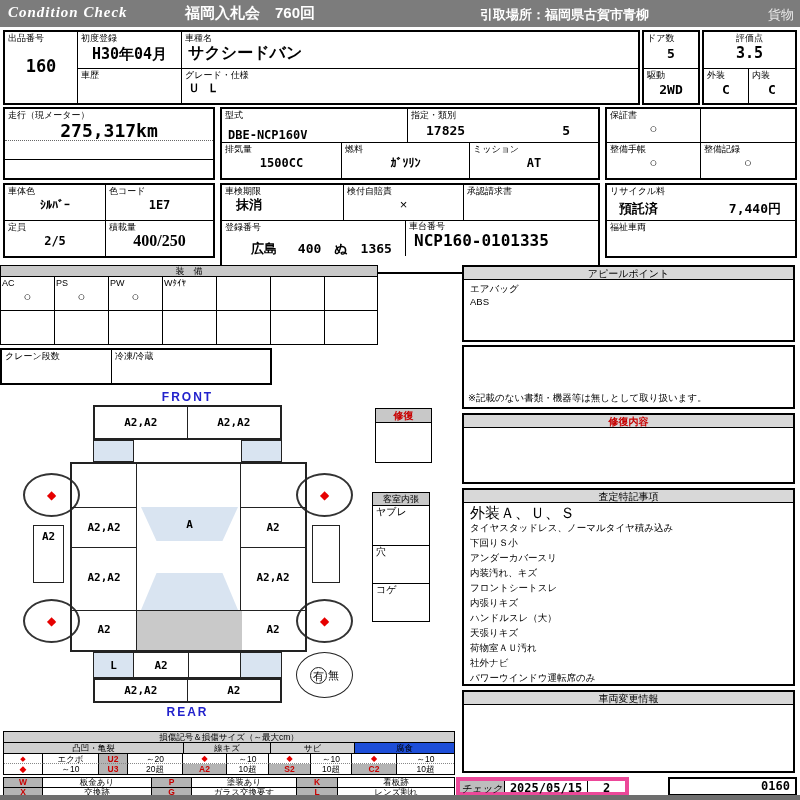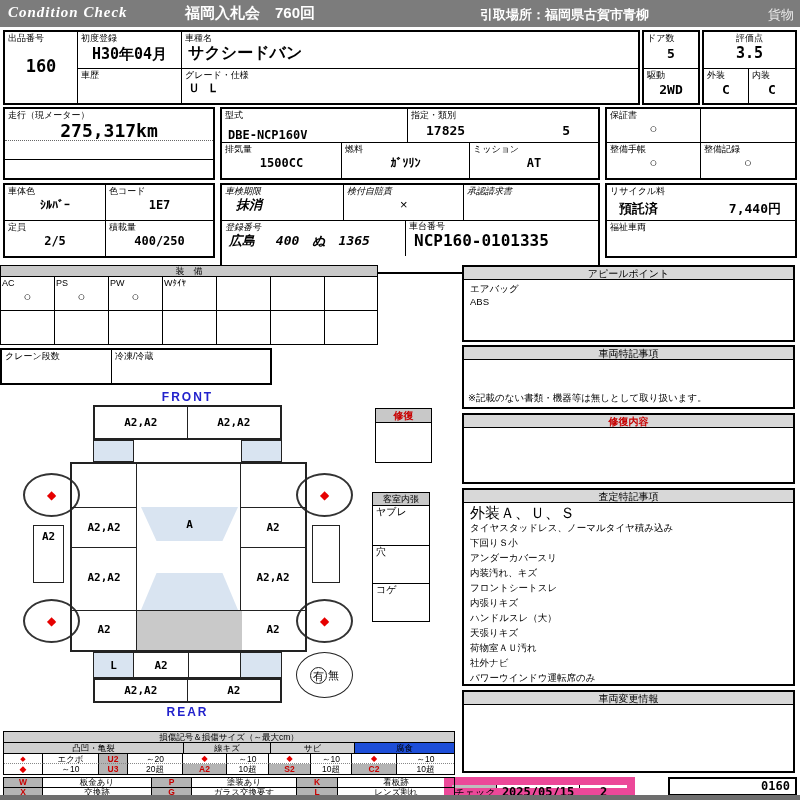--- a/index.html
+++ b/index.html
@@ -141,39 +141,39 @@
     <div class="abs bx" style="left:101px;top:0;width:107px;height:36px;border-bottom:1px solid #000;">
       <div class="lbl">色コード</div>
       <div class="val cen" style="font-size:12px;height:18px;">1E7</div>
     </div>
     <div class="abs bx" style="left:0;top:36px;width:101px;height:35px;border-right:1px solid #000;">
       <div class="lbl">定員</div>
       <div class="val cen" style="font-size:12px;height:18px;">2/5</div>
     </div>
     <div class="abs bx" style="left:101px;top:36px;width:107px;height:35px;">
       <div class="lbl">積載量</div>
-      <div class="val cen" style="font-size:12px;height:18px;">400/250</div>
-    </div>
-  </div>
-
-  <div class="abs b2" style="left:220px;top:183px;width:380px;height:91px;font-style:italic;">
+      <div class="val cen" style="font-size:16px;height:18px;font-family:Liberation Serif, serif;">400/250</div>
+    </div>
+  </div>
+
+  <div class="abs b2" style="left:220px;top:183px;width:380px;height:91px;">
     <div class="abs bx" style="left:0;top:0;width:122px;height:36px;border-right:1px solid #000;border-bottom:1px solid #000;">
       <div class="lbl">車検期限</div>
       <div class="val" style="font-size:13px;padding-left:14px;">抹消</div>
     </div>
     <div class="abs bx" style="left:122px;top:0;width:120px;height:36px;border-right:1px solid #000;border-bottom:1px solid #000;">
       <div class="lbl">検付自賠責</div>
       <div class="cen" style="font-size:13px;height:17px;">×</div>
     </div>
     <div class="abs bx" style="left:242px;top:0;width:134px;height:36px;border-bottom:1px solid #000;">
       <div class="lbl">承認請求書</div>
     </div>
     <div class="abs bx" style="left:0;top:36px;width:376px;height:35px;">
       <div class="lbl">登録番号</div>
-      <div class="val" style="font-size:13px;padding-left:7px;">広島　 400　ぬ　1365</div>
+      <div class="val" style="font-size:13px;padding-left:29px;margin-top:8px;">広島　 400　ぬ　1365</div>
     </div>
   </div>
 
   <div class="abs b2" style="left:605px;top:183px;width:192px;height:75px;">
     <div class="abs bx" style="left:0;top:0;width:188px;height:36px;border-bottom:1px solid #000;">
       <div class="lbl">リサイクル料</div>
       <span class="val" style="font-size:13px;position:absolute;left:12px;top:15px;">預託済</span>
       <span class="val" style="font-size:13px;position:absolute;right:14px;top:15px;">7,440円</span>
     </div>
     <div class="abs bx" style="left:0;top:36px;width:188px;height:35px;">
@@ -315,21 +315,20 @@
 
   <div class="abs" style="left:462px;top:265px;width:333px;height:77px;border:2px solid #000;box-sizing:border-box;">
     <div class="secbar">アピールポイント</div>
     <div style="padding:2px 6px;">
       <div style="font-size:9.5px;line-height:13px;">エアバッグ</div>
       <div style="font-size:9.5px;line-height:13px;">ABS</div>
     </div>
   </div>
 
   <div class="abs" style="left:462px;top:345px;width:333px;height:64px;border:2px solid #000;box-sizing:border-box;">
-    <div class="secbar">車両特記事項</div>
     <div class="abs" style="left:4px;bottom:2px;font-size:9.5px;">※記載のない書類・機器等は無しとして取り扱います。</div>
   </div>
 
   <div class="abs" style="left:462px;top:413px;width:333px;height:71px;border:2px solid #000;box-sizing:border-box;">
     <div class="secbar red" style="font-weight:bold;">修復内容</div>
   </div>
 
   <div class="abs" style="left:462px;top:488px;width:333px;height:198px;border:2px solid #000;box-sizing:border-box;">
     <div class="secbar">査定特記事項</div>
     <div style="padding:2px 6px;">
@@ -345,21 +344,21 @@
       <div style="font-size:9.5px;line-height:15px;">荷物室ＡＵ汚れ</div>
       <div style="font-size:9.5px;line-height:15px;">社外ナビ</div>
       <div style="font-size:9.5px;line-height:15px;">パワーウインドウ運転席のみ</div>
     </div>
   </div>
 
   <div class="abs" style="left:462px;top:690px;width:333px;height:83px;border:2px solid #000;box-sizing:border-box;">
     <div class="secbar">車両変更情報</div>
   </div>
 
-  <div class="abs" style="left:444px;top:777px;width:191px;height:19px;border:8px solid #ec4899;box-sizing:border-box;display:flex;">
+  <div class="abs" style="left:456px;top:777px;width:173px;height:19px;border:4px solid #ec4899;box-sizing:border-box;display:flex;">
     <div style="width:45px;background:#bdbdbd;font-size:10px;font-style:italic;text-align:center;line-height:15px;border-right:1px solid #000;box-sizing:border-box;">チェック</div>
     <div class="val" style="width:83px;font-size:12px;text-align:center;line-height:15px;border-right:1px solid #000;box-sizing:border-box;">2025/05/15</div>
     <div class="val" style="flex:1;font-size:12px;text-align:center;line-height:15px;">2</div>
   </div>
   <div class="abs val" style="left:668px;top:777px;width:129px;height:19px;border:2px solid #000;box-sizing:border-box;font-size:12px;text-align:right;line-height:15px;padding-right:5px;">0160</div>
 
   <div class="abs" style="left:3px;top:731px;width:452px;height:44px;border:1px solid #000;box-sizing:border-box;">
     <div class="legtxt bx" style="height:11px;background:#d0d0d0;border-bottom:1px solid #000;line-height:10px;">損傷記号＆損傷サイズ（～最大cm）</div>
     <div style="display:flex;height:11px;">
       <div class="legtxt bx" style="width:180px;background:#d0d0d0;border-right:1px solid #000;border-bottom:1px solid #000;">凸凹・亀裂</div>

